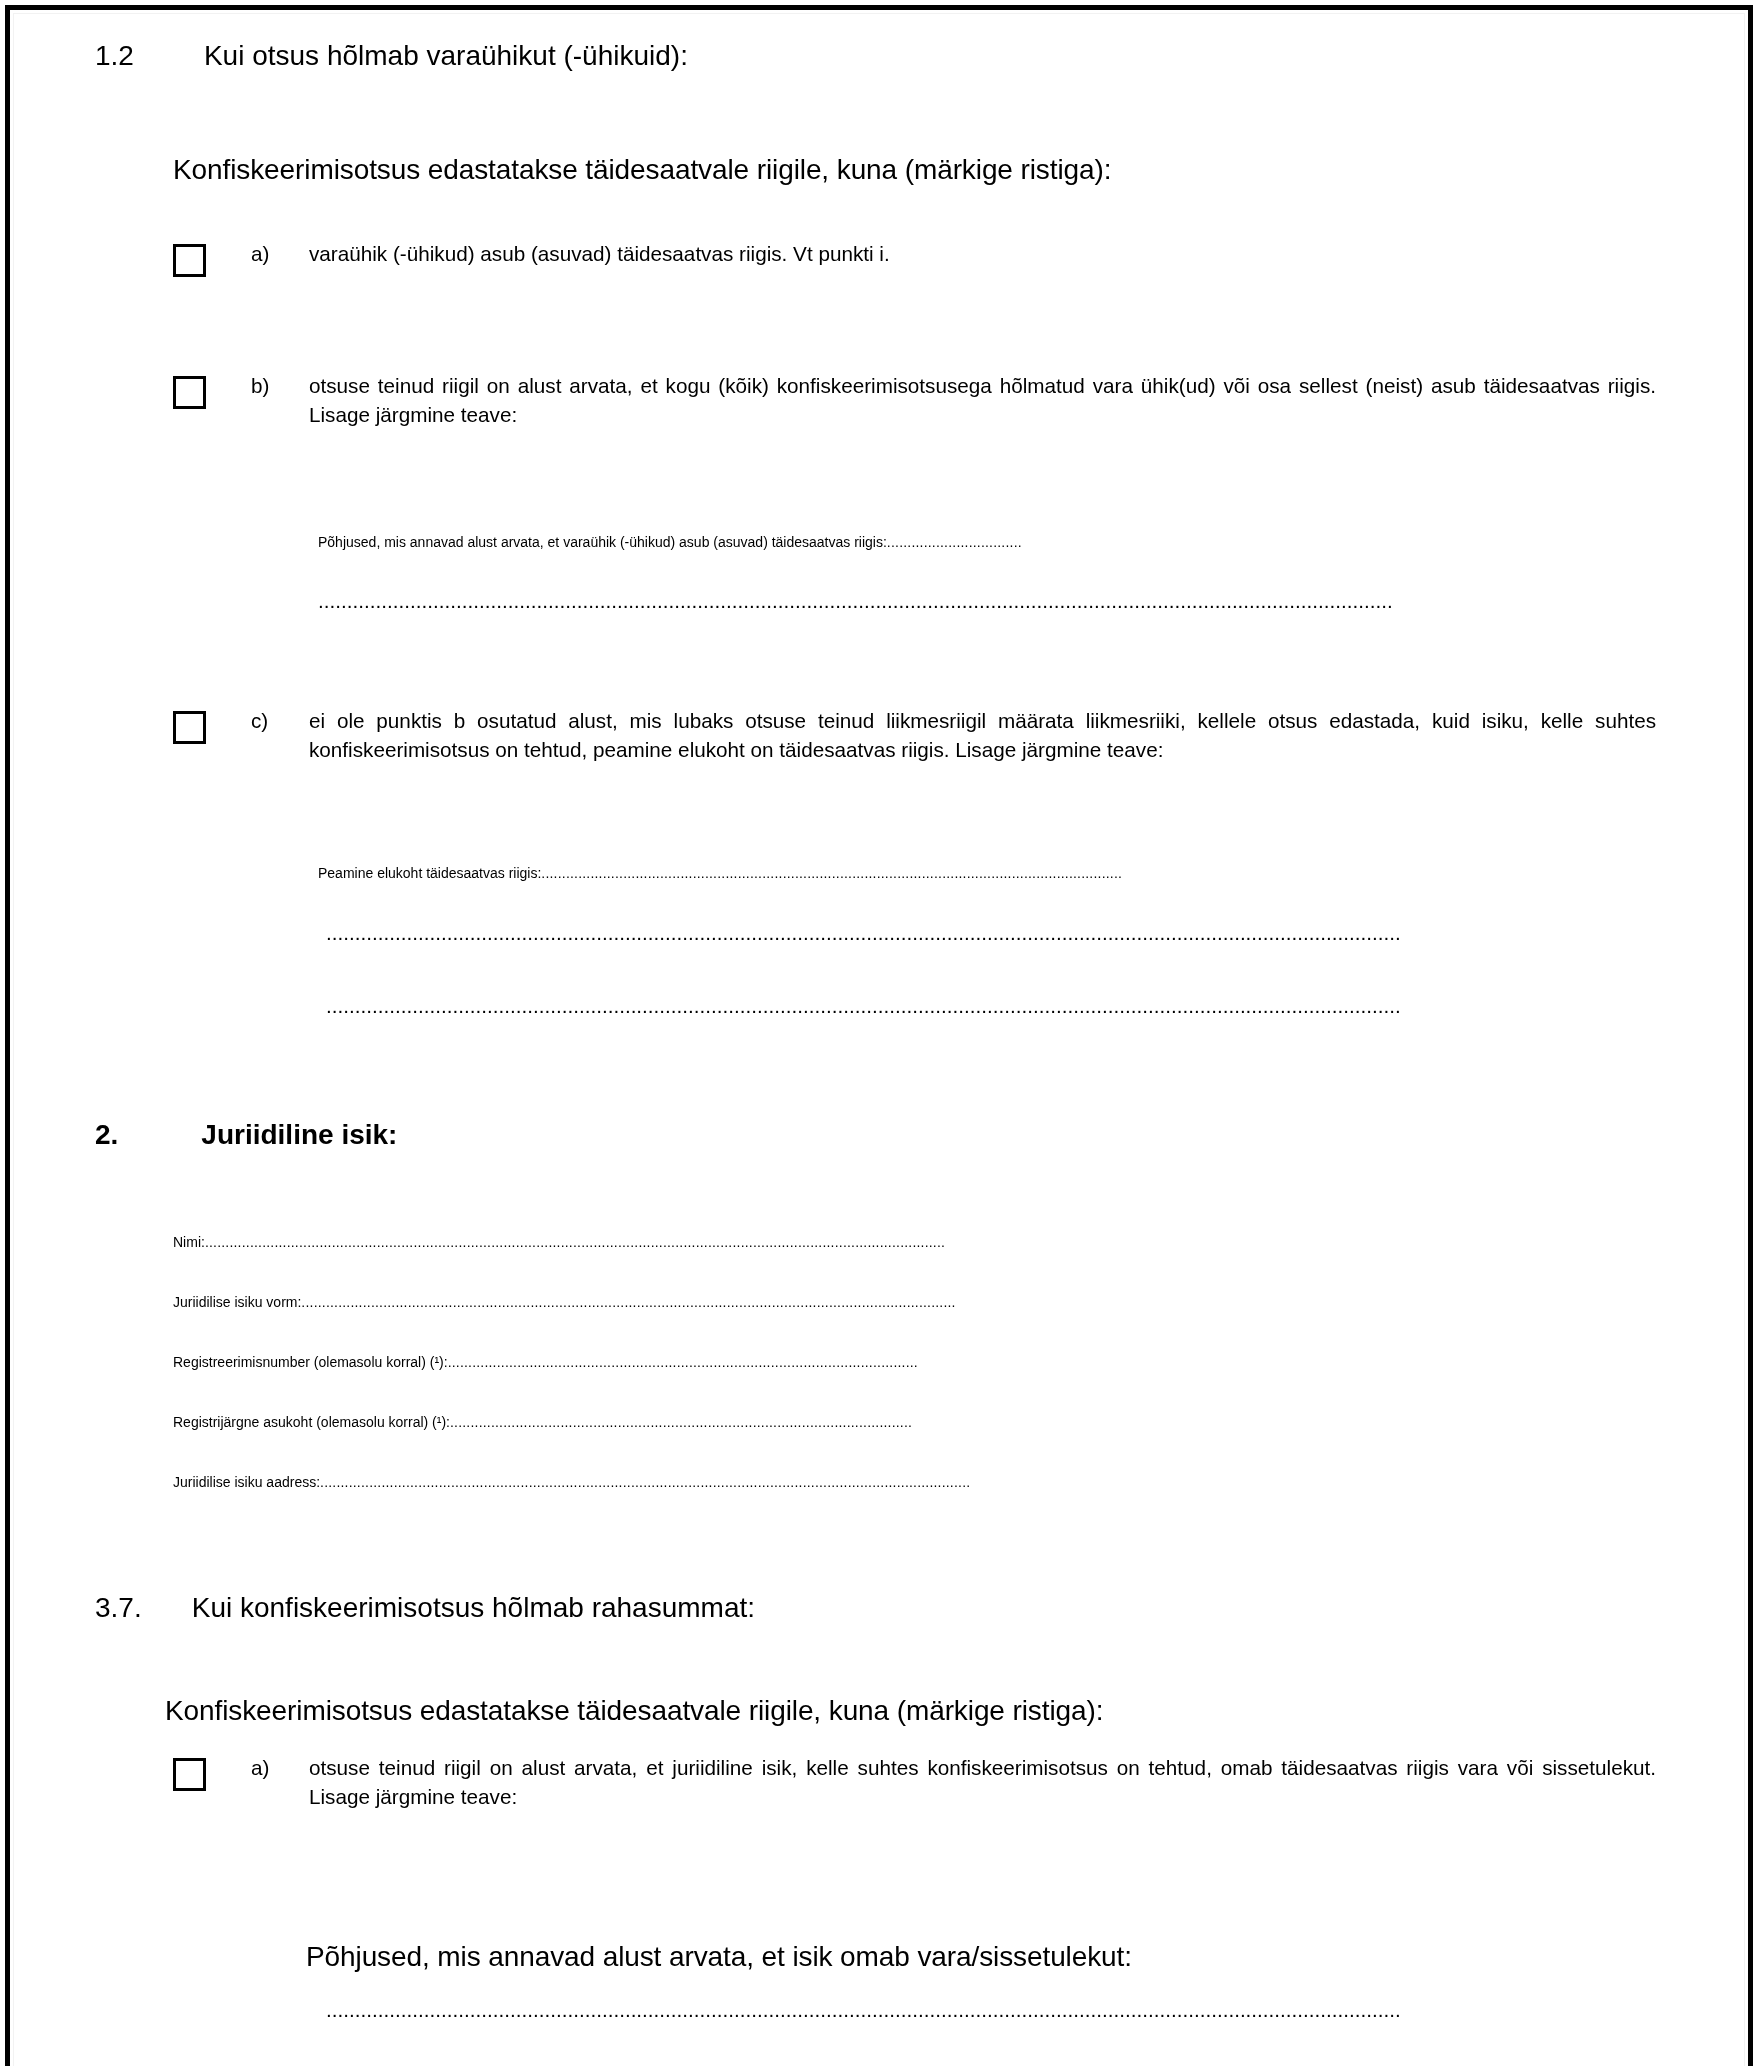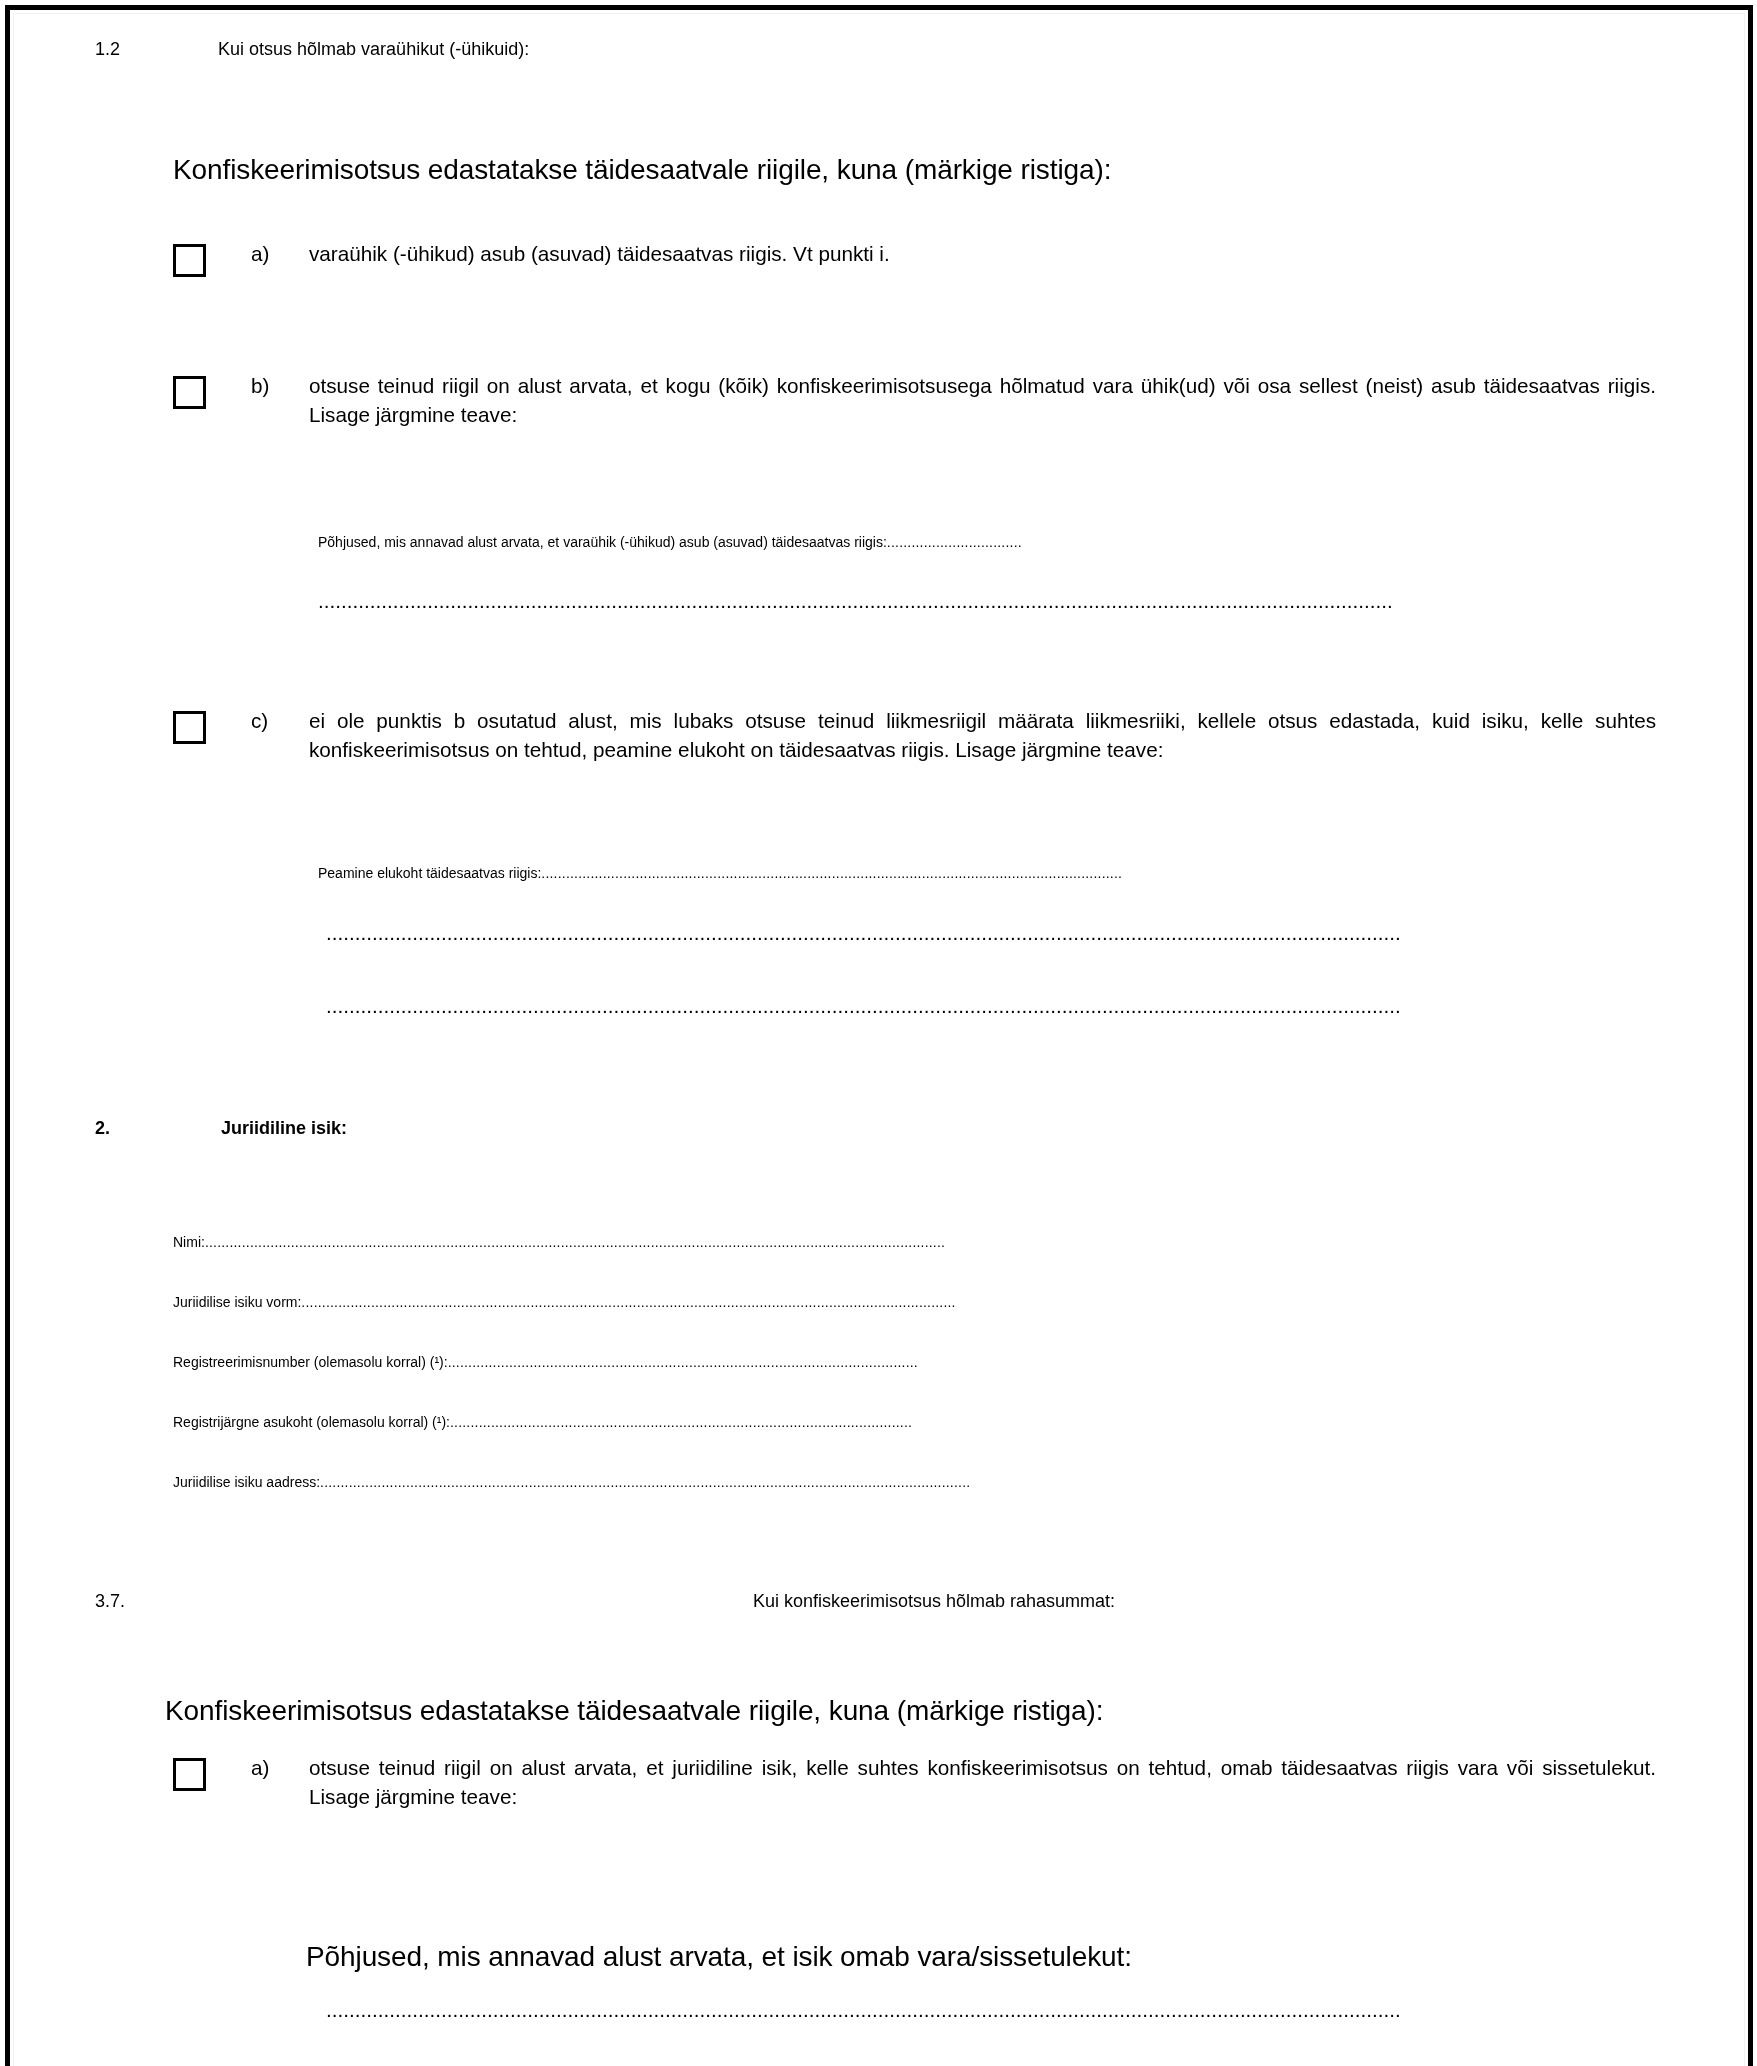--- a/index.html
+++ b/index.html
@@ -59,23 +59,22 @@
     font-size: 28px;
     line-height: 1.38;
     letter-spacing: -0.1px;
   }
   .bold { font-weight: bold; }
 
   
   .numrow {
     position: absolute;
     display: flex;
-    font-size: 18px;
-    line-height: 1.38;
-    gap: 28px;
+    font-size: 28px;
+    line-height: 1.38;
   }
   .numrow .num {
     flex: 0 0 auto;
     white-space: nowrap;
   }
   .numrow .txt {
     flex: 1 1 auto;
   }
 
   
@@ -191,21 +190,21 @@
     <div class="fieldrow" style="left:173px; top:1413px; width:1486px;">
       <span>Registrijärgne asukoht (olemasolu korral) (¹):</span><span class="leader">.................................................................................................................</span>
     </div>
 
     <div class="fieldrow" style="left:173px; top:1473px; width:1486px;">
       <span>Juriidilise isiku aadress:</span><span class="leader">...............................................................................................................................................................</span>
     </div>
 
     <div class="numrow" style="left:95px; top:1589px; width:1570px;">
       <span class="num">3.7.</span>
-      <span class="txt" style="margin-left:50px;text-align:center;">Kui konfiskeerimisotsus hõlmab rahasummat:</span>
+      <span class="txt" style="margin-left:50px;">Kui konfiskeerimisotsus hõlmab rahasummat:</span>
     </div>
 
     <div class="blk" style="left:165px; top:1692px; width:1488px;">Konfiskeerimisotsus edastatakse täidesaatvale riigile, kuna (märkige ristiga):</div>
 
     <div class="optrow" style="left:173px; top:1754px; width:1483px;">
       <span class="cbox"></span>
       <span class="optlabel">a)</span>
       <span class="opttext">otsuse teinud riigil on alust arvata, et juriidiline isik, kelle suhtes konfiskeerimisotsus on tehtud, omab täidesaatvas riigis vara või sissetulekut. Lisage järgmine teave:</span>
     </div>
 

